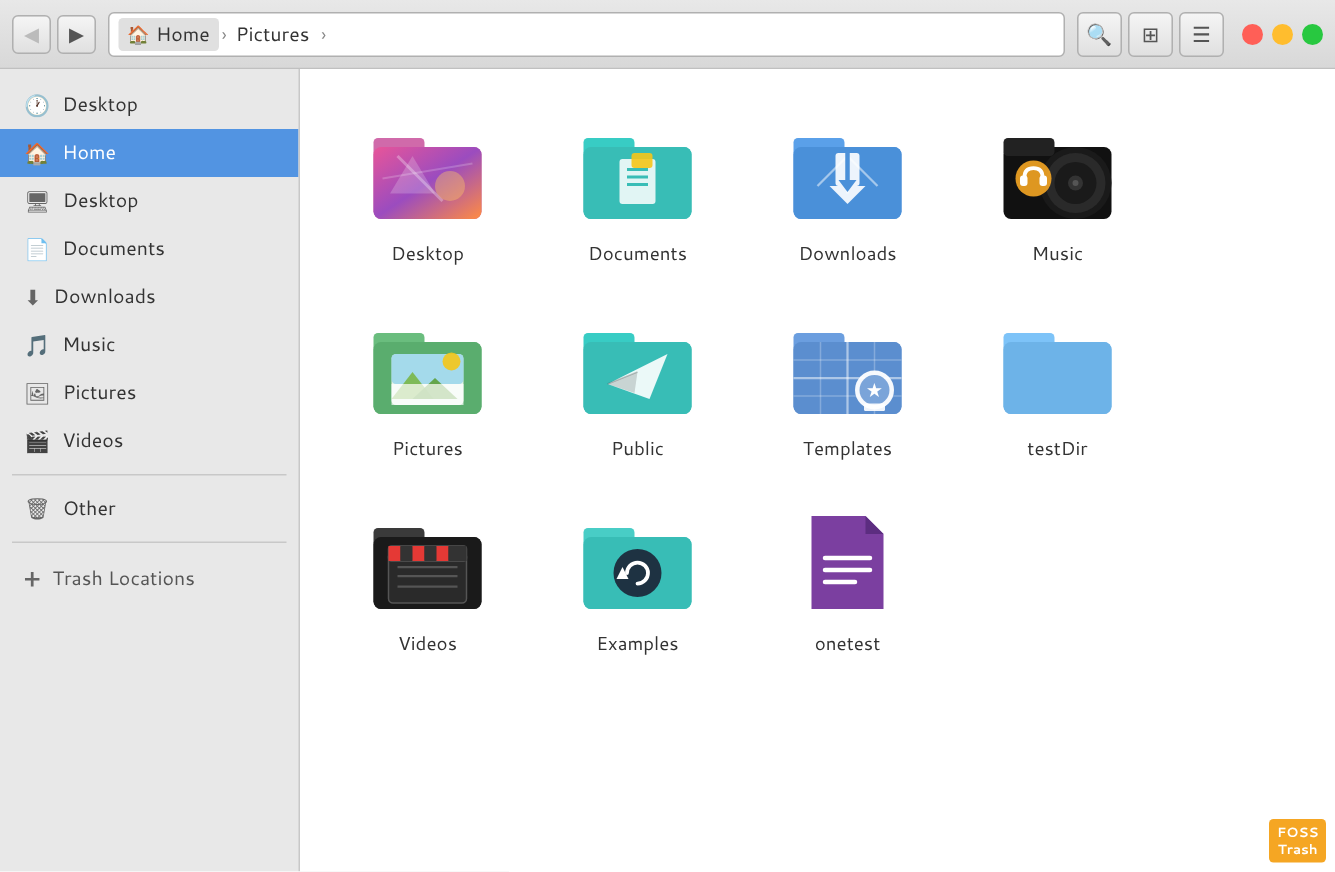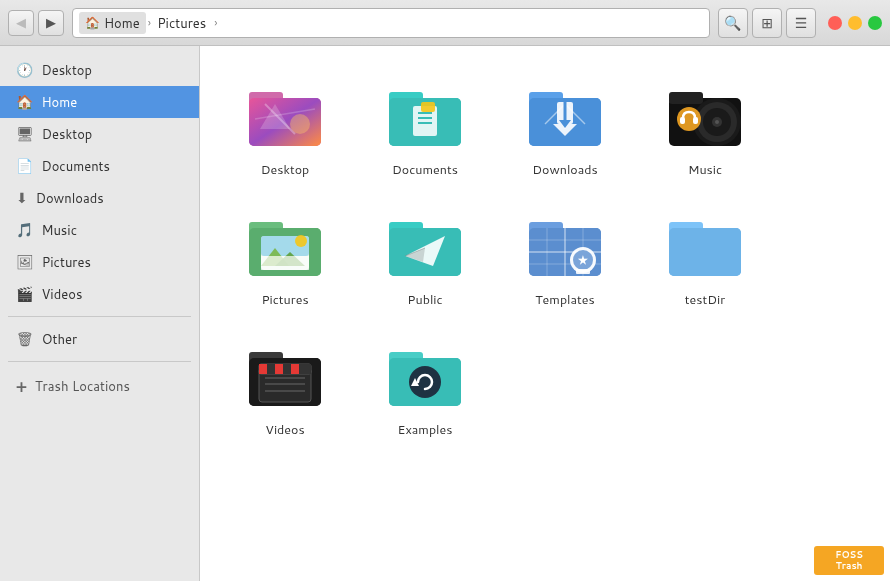--- a/index.html
+++ b/index.html
@@ -141,21 +141,21 @@
 
     
     .watermark {
       position: fixed;
       bottom: 6px;
       right: 6px;
       background: #f5a623;
       color: white;
       font-size: 9px;
       font-weight: bold;
-      padding: 3px 21px;
+      padding: 3px 5px;
       border-radius: 3px;
       line-height: 1.3;
       text-align: center;
     }
 
     
     .window-controls {
       display: flex;
       gap: 6px;
       margin-left: 8px;
@@ -427,20 +427,34 @@
           <rect x="4" y="24" width="72" height="48" rx="5" ry="5" fill="#38bdb6"></rect>
 
           <circle cx="40" cy="48" r="16" fill="#1a1a2e" opacity="0.85"></circle>
           <path d="M33,48 a7,7 0 1,1 7,7" stroke="white" stroke-width="2.5" fill="none" stroke-linecap="round"></path>
           <polygon points="30,44 34,52 26,52" fill="white"></polygon>
         </svg>
       </div>
       <span class="file-label">Examples</span>
     </div>
 
+    <div class="file-item">
+      <div class="file-icon-wrap">
+        <svg class="folder-svg" viewBox="0 0 80 80" xmlns="http://www.w3.org/2000/svg">
+
+          <polygon points="16,10 52,10 64,22 64,72 16,72" fill="#7b3fa0"></polygon>
+          <polygon points="52,10 52,22 64,22" fill="#5c2d80"></polygon>
+
+          <line x1="25" y1="38" x2="55" y2="38" stroke="white" stroke-width="3" stroke-linecap="round"></line>
+          <line x1="25" y1="46" x2="55" y2="46" stroke="white" stroke-width="3" stroke-linecap="round"></line>
+          <line x1="25" y1="54" x2="45" y2="54" stroke="white" stroke-width="3" stroke-linecap="round"></line>
+        </svg>
+      </div>
+      <span class="file-label">onetest</span>
+    </div>
 
   </div>
 </div>
 
 <div class="watermark">
   <div>FOSS</div>
   <div>Trash</div>
 </div>
 
 </body></html>

